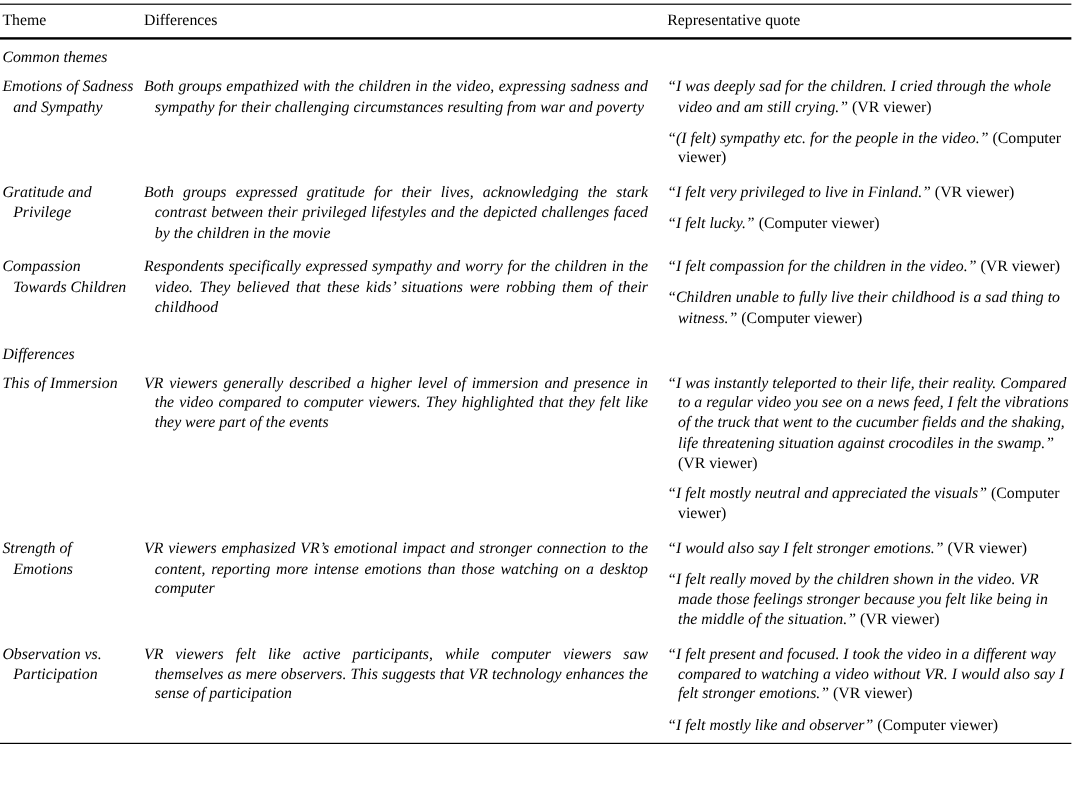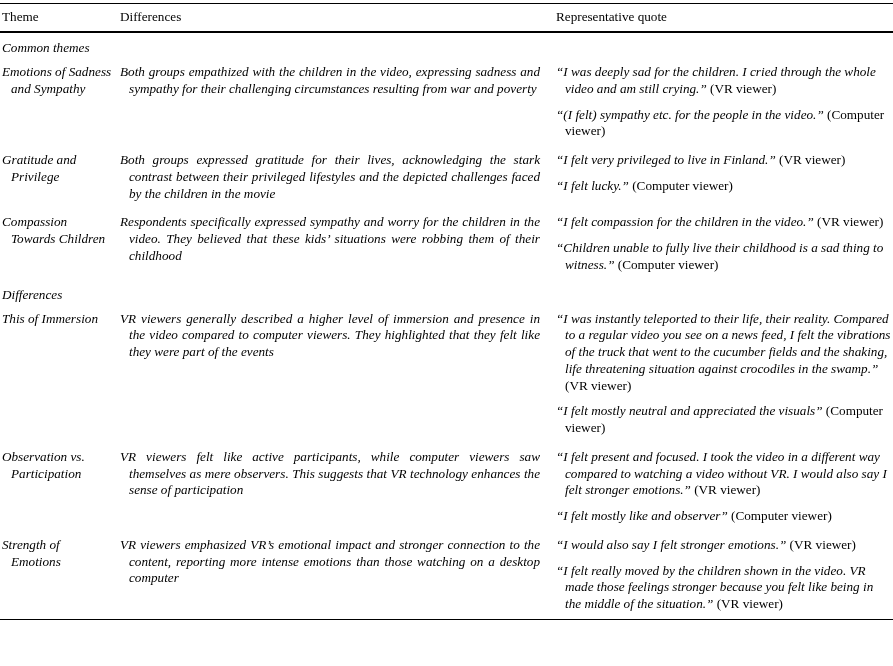--- a/index.html
+++ b/index.html
@@ -195,39 +195,39 @@
           <td class="cell-desc">
             <span class="desc-text">VR viewers generally described a higher level of immersion and presence in the video compared to computer viewers. They highlighted that they felt like they were part of the events</span>
           </td>
           <td class="cell-quote">
             <div class="quote-item"><span class="quote-italic">“I was instantly teleported to their life, their reality. Compared to a regular video you see on a news feed, I felt the vibrations of the truck that went to the cucumber fields and the shaking, life threatening situation against crocodiles in the swamp.”</span><span class="quote-plain"> (VR viewer)</span></div>
             <div class="quote-item"><span class="quote-italic">“I felt mostly neutral and appreciated the visuals”</span><span class="quote-plain"> (Computer viewer)</span></div>
           </td>
         </tr>
         <tr>
           <td class="cell-theme">
+            <span class="theme-text">Strength of Emotions</span>
+          </td>
+          <td class="cell-desc">
+            <span class="desc-text">VR viewers emphasized VR’s emotional impact and stronger connection to the content, reporting more intense emotions than those watching on a desktop computer</span>
+          </td>
+          <td class="cell-quote">
+            <div class="quote-item"><span class="quote-italic">“I would also say I felt stronger emotions.”</span><span class="quote-plain"> (VR viewer)</span></div>
+            <div class="quote-item"><span class="quote-italic">“I felt really moved by the children shown in the video. VR made those feelings stronger because you felt like being in the middle of the situation.”</span><span class="quote-plain"> (VR viewer)</span></div>
+          </td>
+        </tr>
+        <tr>
+          <td class="cell-theme">
             <span class="theme-text">Observation vs. Participation</span>
           </td>
           <td class="cell-desc">
             <span class="desc-text">VR viewers felt like active participants, while computer viewers saw themselves as mere observers. This suggests that VR technology enhances the sense of participation</span>
           </td>
           <td class="cell-quote">
             <div class="quote-item"><span class="quote-italic">“I felt present and focused. I took the video in a different way compared to watching a video without VR. I would also say I felt stronger emotions.”</span><span class="quote-plain"> (VR viewer)</span></div>
             <div class="quote-item"><span class="quote-italic">“I felt mostly like and observer”</span><span class="quote-plain"> (Computer viewer)</span></div>
           </td>
         </tr>
-        <tr>
-          <td class="cell-theme">
-            <span class="theme-text">Strength of Emotions</span>
-          </td>
-          <td class="cell-desc">
-            <span class="desc-text">VR viewers emphasized VR’s emotional impact and stronger connection to the content, reporting more intense emotions than those watching on a desktop computer</span>
-          </td>
-          <td class="cell-quote">
-            <div class="quote-item"><span class="quote-italic">“I would also say I felt stronger emotions.”</span><span class="quote-plain"> (VR viewer)</span></div>
-            <div class="quote-item"><span class="quote-italic">“I felt really moved by the children shown in the video. VR made those feelings stronger because you felt like being in the middle of the situation.”</span><span class="quote-plain"> (VR viewer)</span></div>
-          </td>
-        </tr>
       </tbody>
   </table>
 
   <div class="rule-bottom"></div>
 </div>
 
 </body></html>

